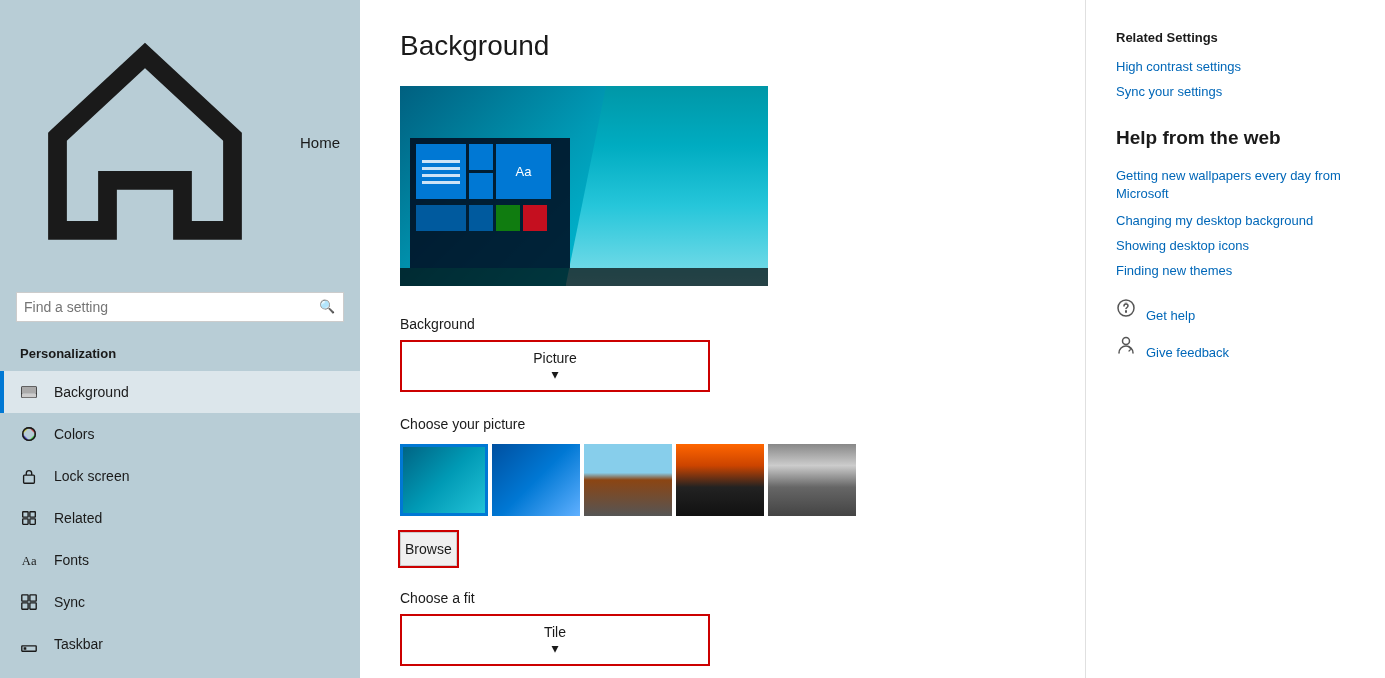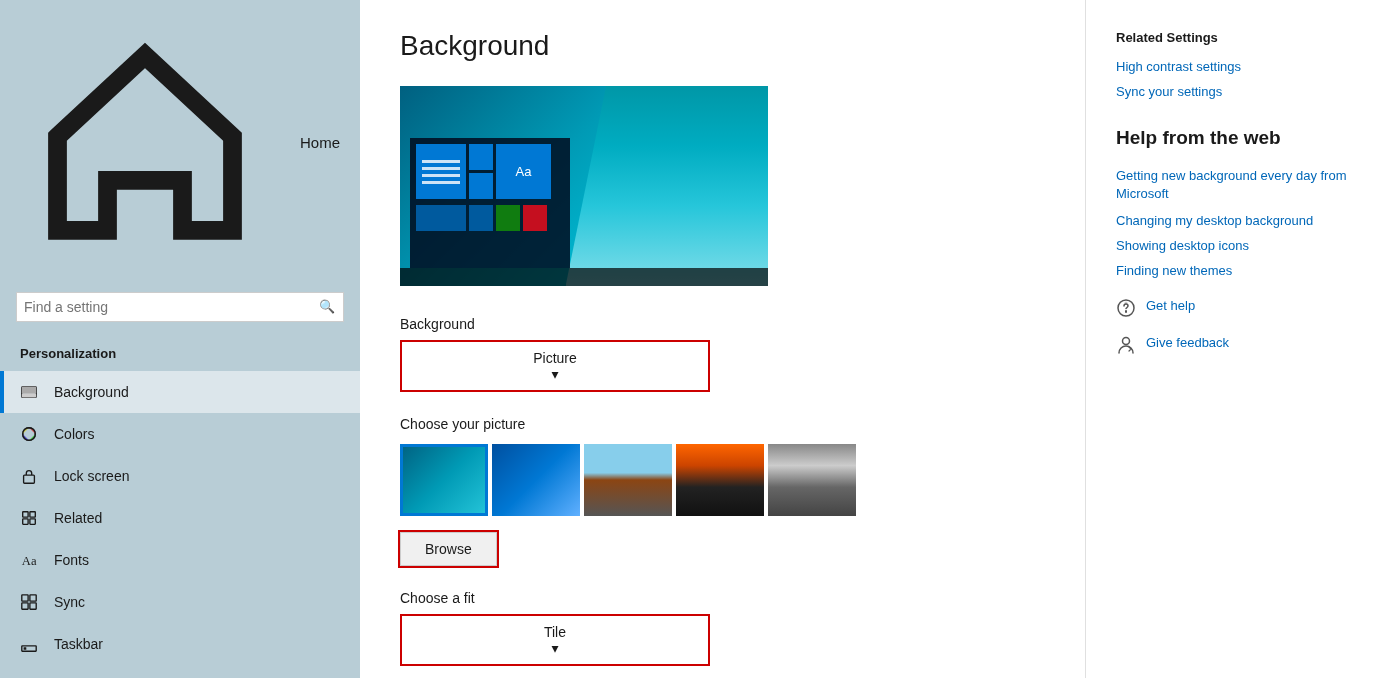--- a/index.html
+++ b/index.html
@@ -245,21 +245,21 @@
 
     .pic-thumb-1 { background: linear-gradient(135deg, #006080, #009ab5, #26c6da); }
     .pic-thumb-2 { background: linear-gradient(135deg, #0050a0, #0078d4, #60b0ff); }
     .pic-thumb-3 { background: linear-gradient(to bottom, #87ceeb 40%, #8B4513 50%, #555 100%); }
     .pic-thumb-4 { background: linear-gradient(to bottom, #ff6600 0%, #cc4400 30%, #222 60%, #111 100%); }
     .pic-thumb-5 { background: linear-gradient(to bottom, #888 0%, #ccc 30%, #666 60%, #444 100%); }
 
     .browse-btn {
       border: 1px solid #ccc;
       background: #f0f0f0;
-      padding: 8px 24px;
+      padding: 8px 4px;
       font-size: 14px;
       cursor: pointer;
       color: #1a1a1a;
       outline: 2px solid #cc0000;
       outline-offset: 0px;
       margin-bottom: 24px;
     }
 
     .choose-fit-label {
       font-size: 14px;
@@ -299,21 +299,21 @@
       margin-top: 28px;
       margin-bottom: 18px;
     }
 
     .bottom-actions {
       margin-top: 20px;
     }
 
     .bottom-action-item {
       display: flex;
-      align-items: flex-start;
+      align-items: flex-end;
       gap: 10px;
       margin-bottom: 12px;
       cursor: pointer;
     }
 
     .bottom-action-icon {
       font-size: 18px;
       color: #555;
     }
 
@@ -470,21 +470,21 @@
 
 <aside class="right-panel">
 
   <div class="related-settings-title">Related Settings</div>
 
   <a class="related-link">High contrast settings</a>
   <a class="related-link">Sync your settings</a>
 
   <div class="help-title">Help from the web</div>
 
-  <a class="related-link" style="line-height:1.4;">Getting new background every day from Microsoft</a>
+  <a class="related-link" style="line-height:1.4;">Getting new wallpapers every day from Microsoft</a>
   <a class="related-link">Changing my desktop background</a>
   <a class="related-link">Showing desktop icons</a>
   <a class="related-link">Finding new themes</a>
 
   <div class="bottom-actions">
     <div class="bottom-action-item">
       <span class="bottom-action-icon">
         
         <svg width="20" height="20" viewBox="0 0 20 20" fill="none" stroke="#555" stroke-width="1.5">
           <circle cx="10" cy="10" r="8"></circle>

